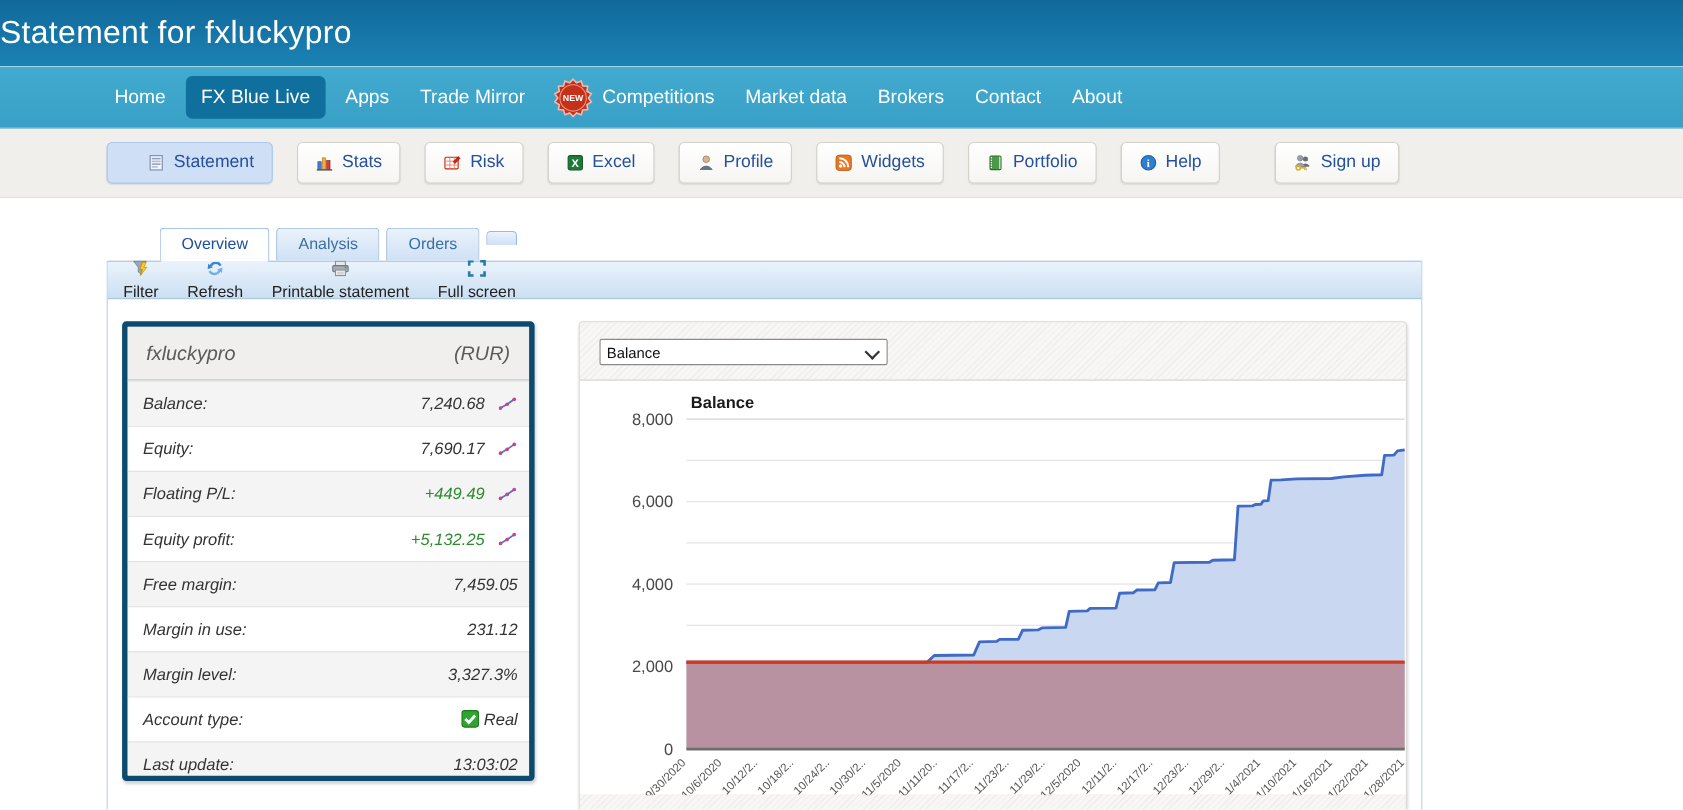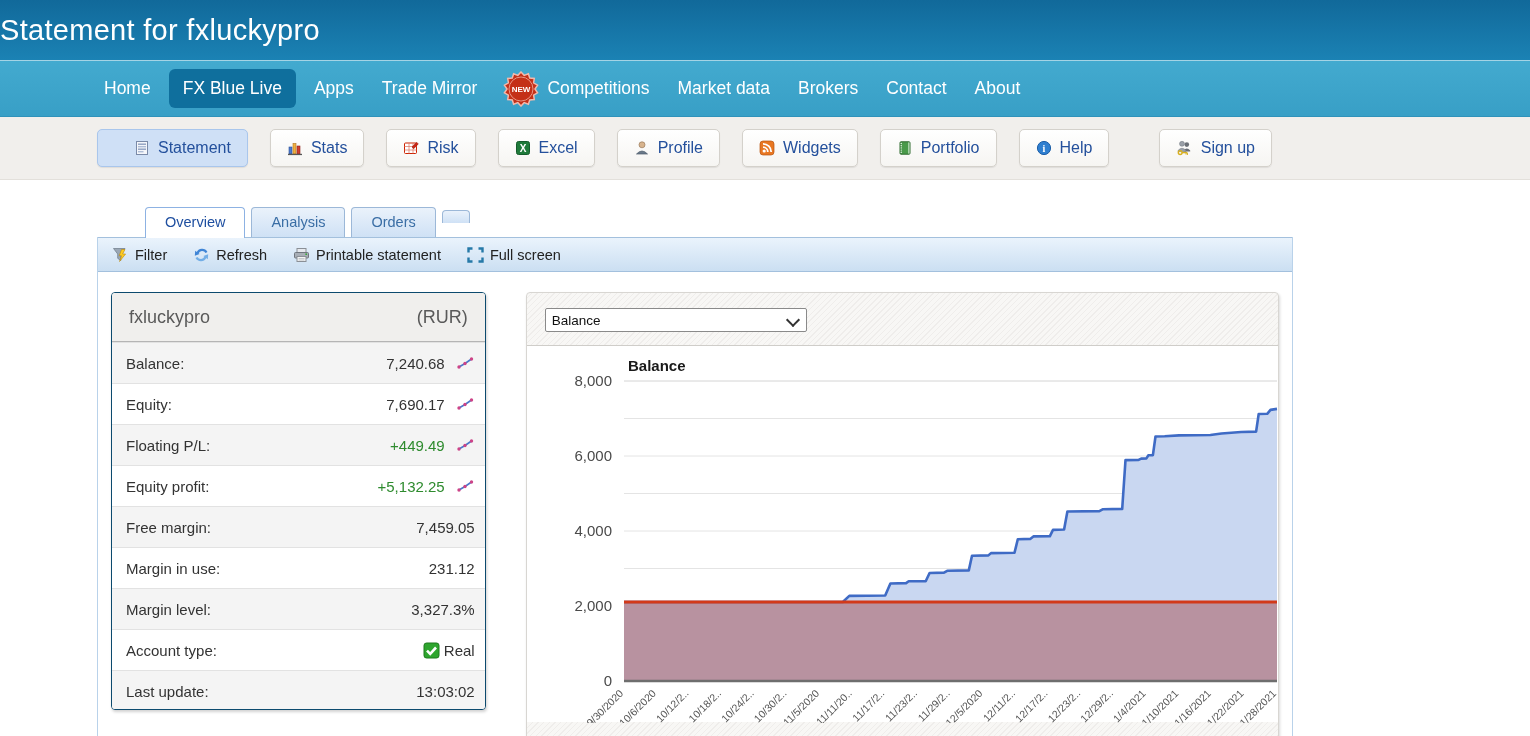--- a/index.html
+++ b/index.html
@@ -39,27 +39,27 @@
     color:#3a6ea5; margin-right:6px; cursor:pointer; }
   .tab.active { background:#fff; border-color:#8db2e3; color:#1f4fa0; font-weight:normal;
     padding-bottom:8px; margin-bottom:-1px;margin-left:48px; }
   .tab-stub { width:28px; height:13px; border:1px solid #9cb8d8; border-bottom:none;
     border-radius:4px 4px 0 0; background:linear-gradient(#eaf2fb,#cfe1f5);
     align-self:flex-start; margin-top:3px; }
   .bordered { border-left:1px solid #b9d2ea; border-right:1px solid #b9d2ea; min-height:500px; }
   .filterbar { height:35px; background:linear-gradient(#eaf3fc,#cbdff2);
     border-top:1px solid #a3c0dd; border-bottom:1px solid #a3c0dd;
     display:flex; align-items:center; padding-left:14px; gap:26px; }
-  .fitem { display:flex; align-items:center; gap:6px; font-size:14.5px; color:#222; cursor:pointer; }
+  .fitem { display:flex; align-items:center; gap:6px; font-size:14.5px; color:#222; cursor:pointer;flex-direction:column; }
 
   .main { display:flex; padding:20px 13px 0 13px; gap:40px; }
 
   
-  .acard { width:375px; border:1px solid #0c4a6e; border-radius:4px; background:#fff;
-    box-shadow:1px 2px 3px rgba(0,0,0,.18); overflow:hidden; height:418px; }
+  .acard { width:375px; border:5px solid #0c4a6e; border-radius:4px; background:#fff;
+    box-shadow:1px 2px 3px rgba(0,0,0,.18); overflow:hidden; height:418px;font-style:italic; }
   .ahead { background:#f0efed; border-bottom:1px solid #b5b5b5; height:49px;
     display:flex; align-items:center; justify-content:space-between; padding:0 17px;
     color:#5a5a5a; font-size:18px; }
   .arow { height:41px; display:flex; align-items:center; padding:0 10px 0 14px;
     border-top:1px solid #e2e2e2; font-size:15px; color:#333; }
   .arow:nth-child(odd) { background:#f4f4f4; }
   .arow:nth-child(even) { background:#fff; }
   .alabel { flex:1; }
   .aval { text-align:right; }
   .aval.green { color:#2e8b2e; }

